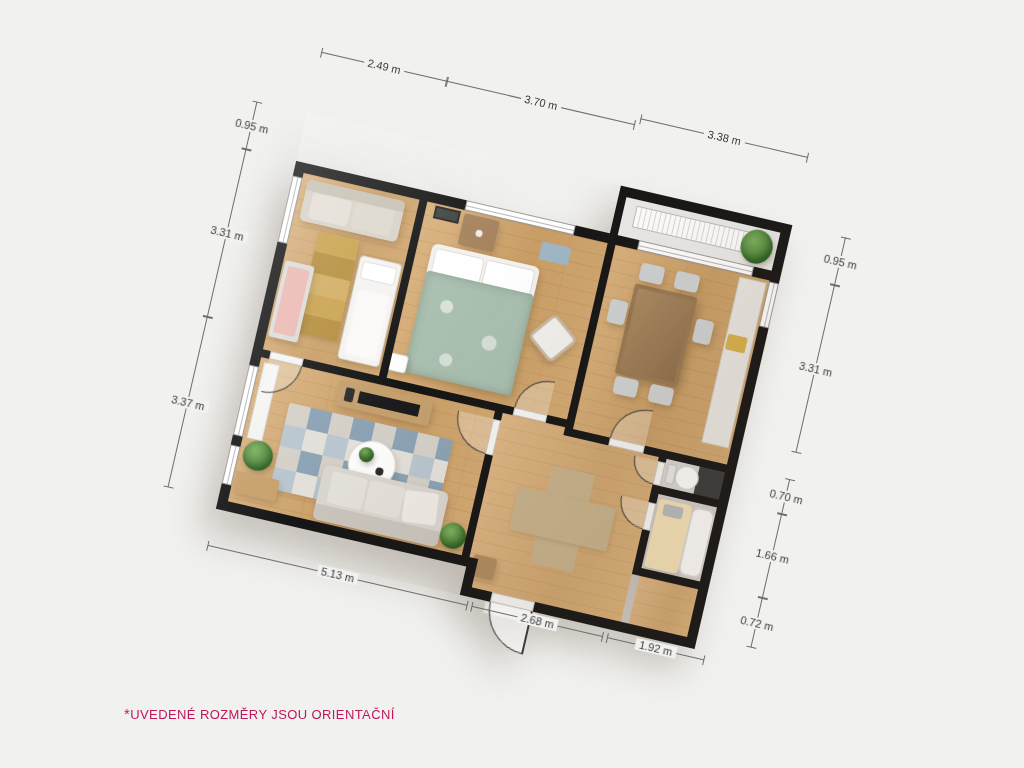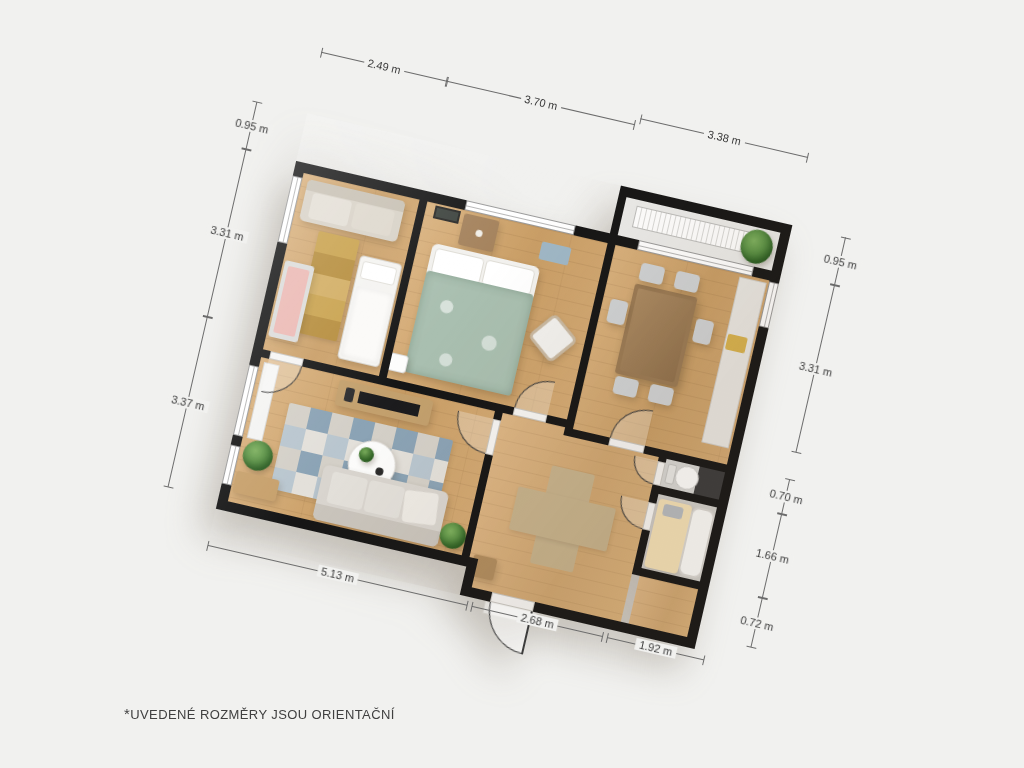--- a/index.html
+++ b/index.html
@@ -40,21 +40,21 @@
   .dim.h{height:0;border-top:1px solid #6b6b6b;}
   .dim.h::before,.dim.h::after{content:"";position:absolute;top:-5px;width:1px;height:10px;background:#6b6b6b;}
   .dim.h::before{left:0;} .dim.h::after{right:0;}
   .dim.h .lab{left:50%;top:-1px;transform:translate(-50%,-50%);}
   .dim.v{width:0;border-left:1px solid #6b6b6b;}
   .dim.v::before,.dim.v::after{content:"";position:absolute;left:-5px;height:1px;width:10px;background:#6b6b6b;}
   .dim.v::before{top:0;} .dim.v::after{bottom:0;}
   .dim.v .lab{top:50%;left:0;transform:translate(-50%,-50%);}
   .plant{border-radius:50%;background:radial-gradient(circle at 38% 35%,#7db05e,#3e7a31 72%);
     box-shadow:inset -3px -4px 7px rgba(0,30,0,.35),2px 3px 5px rgba(60,45,25,.25);}
-  .footnote{position:absolute;left:124px;top:707px;font-size:13px;color:#404040;
+  .footnote{position:absolute;left:124px;top:707px;font-size:13px;color:#be185d;
     letter-spacing:.4px;}
   .footnote .star{font-size:15px;vertical-align:top;line-height:13px;}
 </style>
 </head>
 <body>
 
 <div class="stage">
   <div class="scene">
 
     <div class="building shade">

